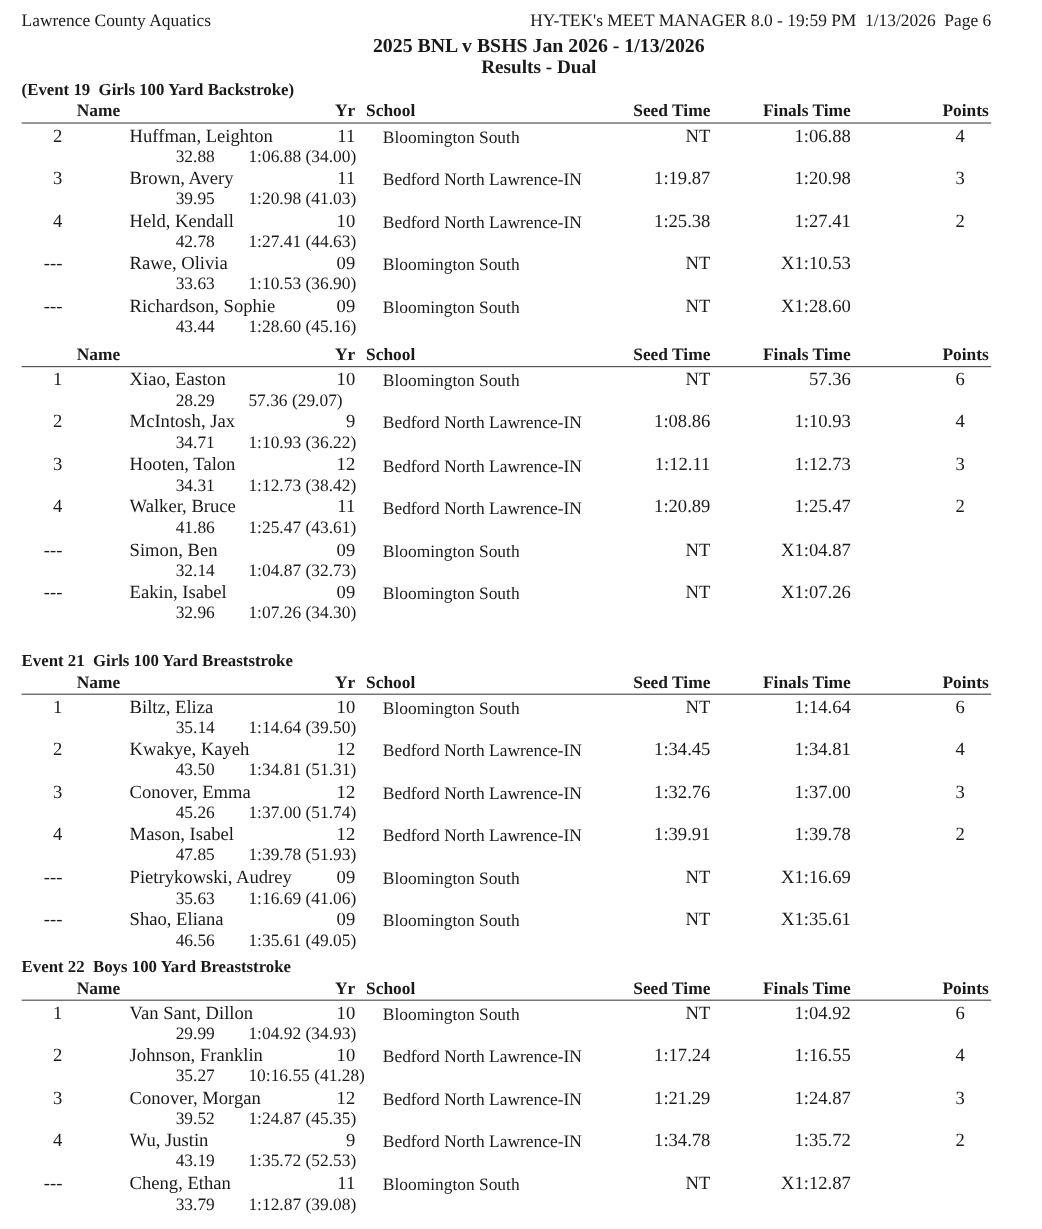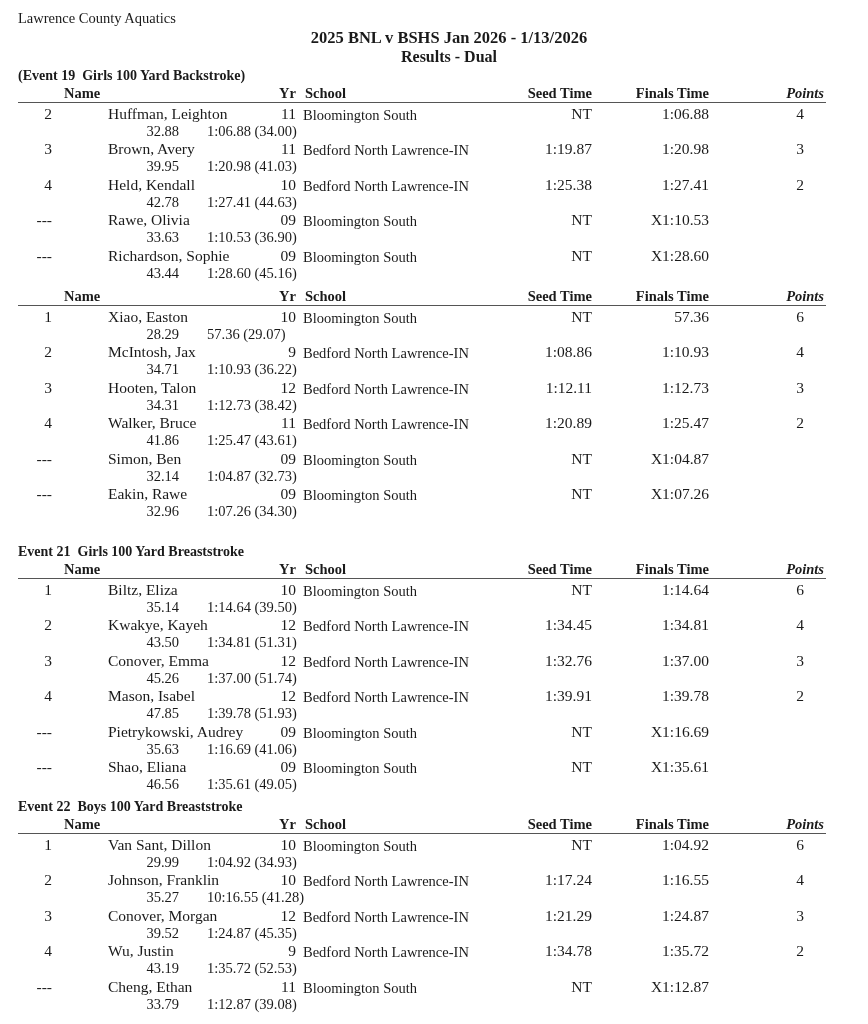--- a/index.html
+++ b/index.html
@@ -16,41 +16,42 @@
 
   .event { position: absolute; left: 18px; width: 808px; }
   .event-title { font-weight: bold; font-size: 14px; height: 18px; line-height: 18px; white-space: pre; }
   .colhead { position: relative; height: 17px; font-weight: bold; font-size: 14.5px; border-bottom: 1.5px solid #555; }
   .colhead span { position: absolute; top: 1px; line-height: 15px; white-space: nowrap; }
   .h-name { left: 46px; }
   .h-yr { right: calc(808px - 278px); }
   .h-school { left: 287px; }
   .h-seed { right: calc(808px - 574px); margin-left: 12px; }
   .h-finals { right: calc(808px - 691px); }
-  .h-points { right: 2px; font-style: italic; }
+  .h-points { right: 2px; }
 
   .entry { position: relative; height: 35.4px; font-size: 15.5px; }
   .entry span { position: absolute; white-space: nowrap; }
   .l1 { top: 2px; line-height: 18px; }
   .l2 { top: 20px; line-height: 16px; font-size: 14.5px; }
   .place { right: calc(808px - 34px); }
   .name { left: 46px; margin-left: 44px; }
   .yr { right: calc(808px - 278px); }
-  .school { left: 285px; font-size: 14.5px; top: 3px !important; }
+  .school { left: 301px; font-size: 14.5px; top: 3px !important; }
   .seed { right: calc(808px - 574px); }
   .finals { right: calc(808px - 691px); }
   .points { right: 22px; }
   .split1 { right: calc(808px - 161px); }
   .split2 { left: 189px; }
 </style>
 </head>
 <body>
 
 <div class="topline">
   <span class="left">Lawrence County Aquatics</span>
+  <span class="right">HY-TEK's MEET MANAGER 8.0 - 19:59 PM  1/13/2026  Page 6</span>
 </div>
 <div class="title">2025 BNL v BSHS Jan 2026 - 1/13/2026</div>
 <div class="subtitle">Results - Dual</div>
 
 <div id="events-root">
     <div class="event" style="top: 67px;">
       <div class="event-title">(Event 19  Girls 100 Yard Backstroke)</div>
       <div class="colhead">
         <span class="h-name">Name</span>
         <span class="h-yr">Yr</span>
@@ -174,21 +175,21 @@
         <span class="l1 yr">09</span>
         <span class="l1 school">Bloomington South</span>
         <span class="l1 seed">NT</span>
         <span class="l1 finals">X1:04.87</span>
         <span class="l1 points"></span>
         <span class="l2 split1">32.14</span>
         <span class="l2 split2">1:04.87 (32.73)</span>
       </div>
       <div class="entry">
         <span class="l1 place">---</span>
-        <span class="l1 name">Eakin, Rawe</span>
+        <span class="l1 name">Eakin, Isabel</span>
         <span class="l1 yr">09</span>
         <span class="l1 school">Bloomington South</span>
         <span class="l1 seed">NT</span>
         <span class="l1 finals">X1:07.26</span>
         <span class="l1 points"></span>
         <span class="l2 split1">32.96</span>
         <span class="l2 split2">1:07.26 (34.30)</span>
       </div>
     </div>
     <div class="event" style="top: 543px;">

